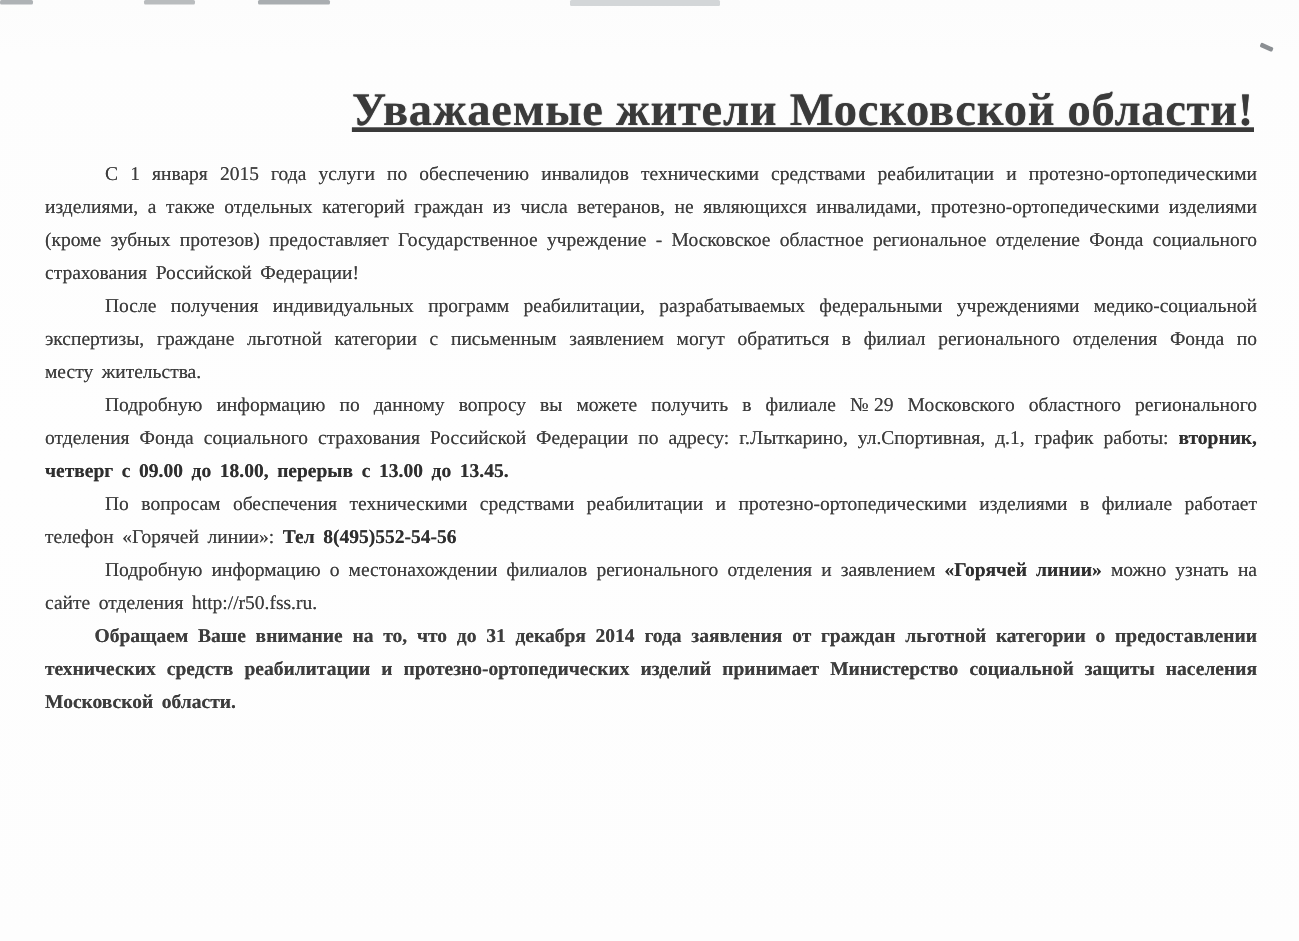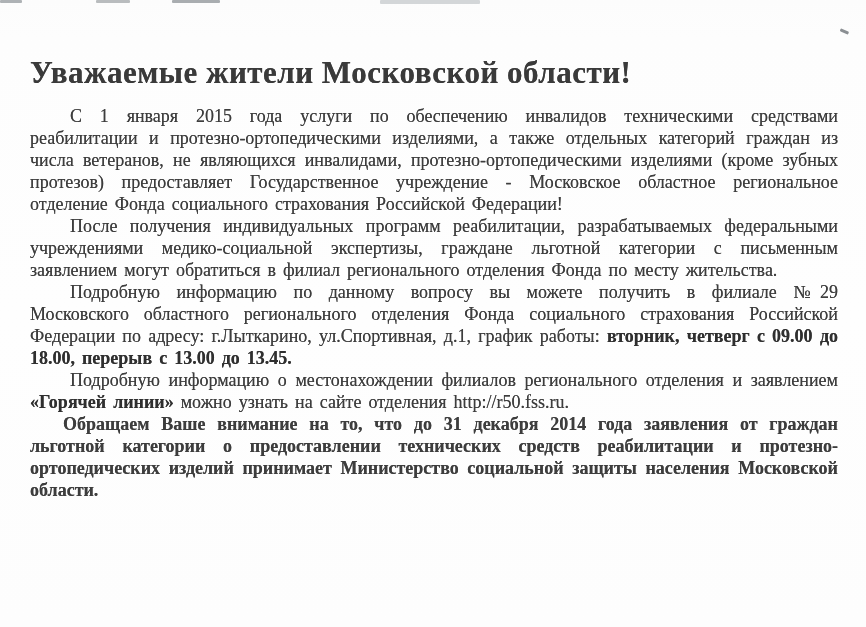--- a/index.html
+++ b/index.html
@@ -14,34 +14,35 @@
     position: relative;
     font-family: "Liberation Serif", "DejaVu Serif", serif;
   }
   .page {
     position: absolute;
     inset: 0;
     background: linear-gradient(180deg, #fcfcfc 0%, #fdfdfd 6%, #fefefe 50%, #fdfdfd 100%);
   }
   .doc-title {
     margin: 55px 30px 14px 30px;
-    text-align: left;
+    text-align: right;
     font-size: 31px;
     font-weight: bold;
     color: #3a3a3a;
     letter-spacing: 0.5px;
     text-shadow: 0 0 0.6px #555;
+    text-decoration: underline;
   }
   .doc-body {
     margin: 0 28px 0 30px;
     color: #3d3d3d;
   }
   .doc-body p.para {
     margin: 0;
-    font-size: 18px;
+    font-size: 13px;
     line-height: 22px;
     text-align: justify;
     text-indent: 40px;
     word-spacing: 2.5px;
     text-shadow: 0 0 0.4px #666;
   }
   .doc-body p.para:last-child {
     text-indent: 33px;
     font-weight: bold;
   }
@@ -81,17 +82,18 @@
   <div class="scan-dash dash-3"></div>
   <div class="scan-dash dash-4"></div>
   <div class="scan-tick"></div>
 
   <h1 class="doc-title">Уважаемые жители Московской области!</h1>
 
   <div class="doc-body">
       <p class="para"><span>С 1 января 2015 года услуги по обеспечению инвалидов техническими средствами реабилитации и протезно-ортопедическими изделиями, а также отдельных категорий граждан из числа ветеранов, не являющихся инвалидами, протезно-ортопедическими изделиями (кроме зубных протезов) предоставляет Государственное учреждение - Московское областное региональное отделение Фонда социального страхования Российской Федерации!</span></p>
       <p class="para"><span>После получения индивидуальных программ реабилитации, разрабатываемых федеральными учреждениями медико-социальной экспертизы, граждане льготной категории с письменным заявлением могут обратиться в филиал регионального отделения Фонда по месту жительства.</span></p>
       <p class="para"><span>Подробную информацию по данному вопросу вы можете получить в филиале №29 Московского областного регионального отделения Фонда социального страхования Российской Федерации по адресу: г.Лыткарино, ул.Спортивная, д.1, график работы: </span><b>вторник, четверг с 09.00 до 18.00, перерыв с 13.00 до 13.45.</b></p>
+      <p class="para"><span>По вопросам обеспечения техническими средствами реабилитации и протезно-ортопедическими изделиями в филиале работает телефон «Горячей линии»: </span><b>Тел 8(495)552-54-56</b></p>
       <p class="para"><span>Подробную информацию о местонахождении филиалов регионального отделения и заявлением </span><b>«Горячей линии»</b><span> можно узнать на сайте отделения http://r50.fss.ru.</span></p>
       <p class="para"><span>Обращаем Ваше внимание на то, что до 31 декабря 2014 года заявления от граждан льготной категории о предоставлении технических средств реабилитации и протезно-ортопедических изделий принимает Министерство социальной защиты населения Московской области.</span></p>
     </div>
 
 </div>
 
 </body></html>

